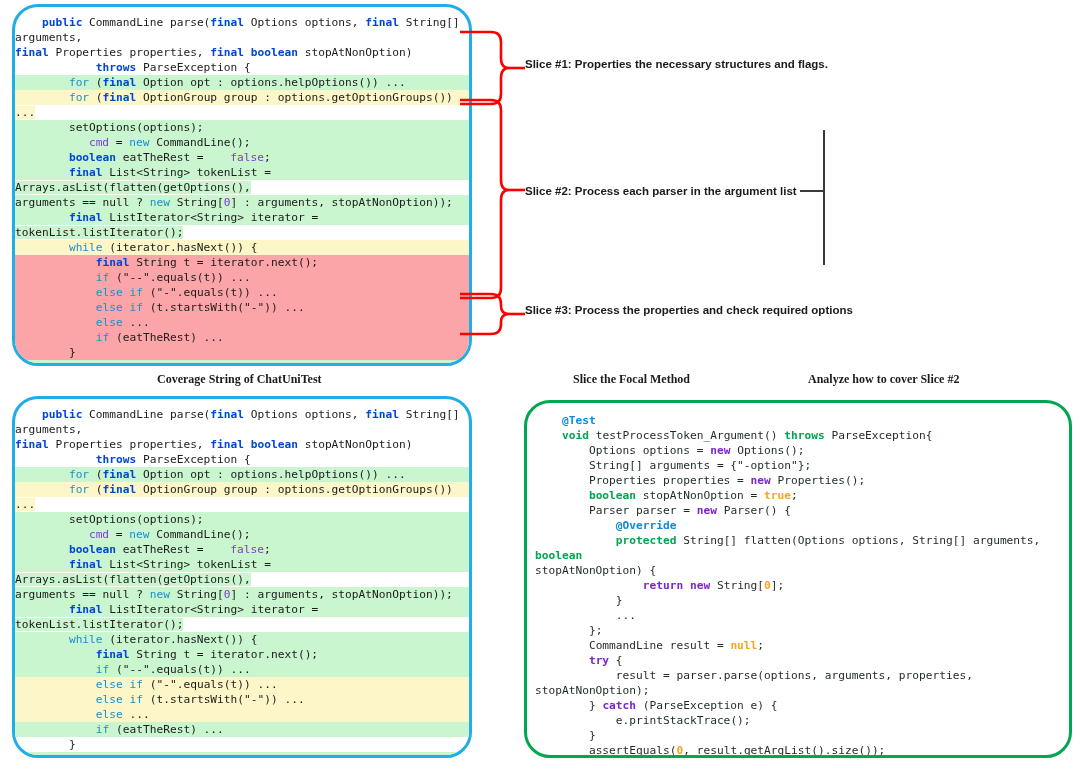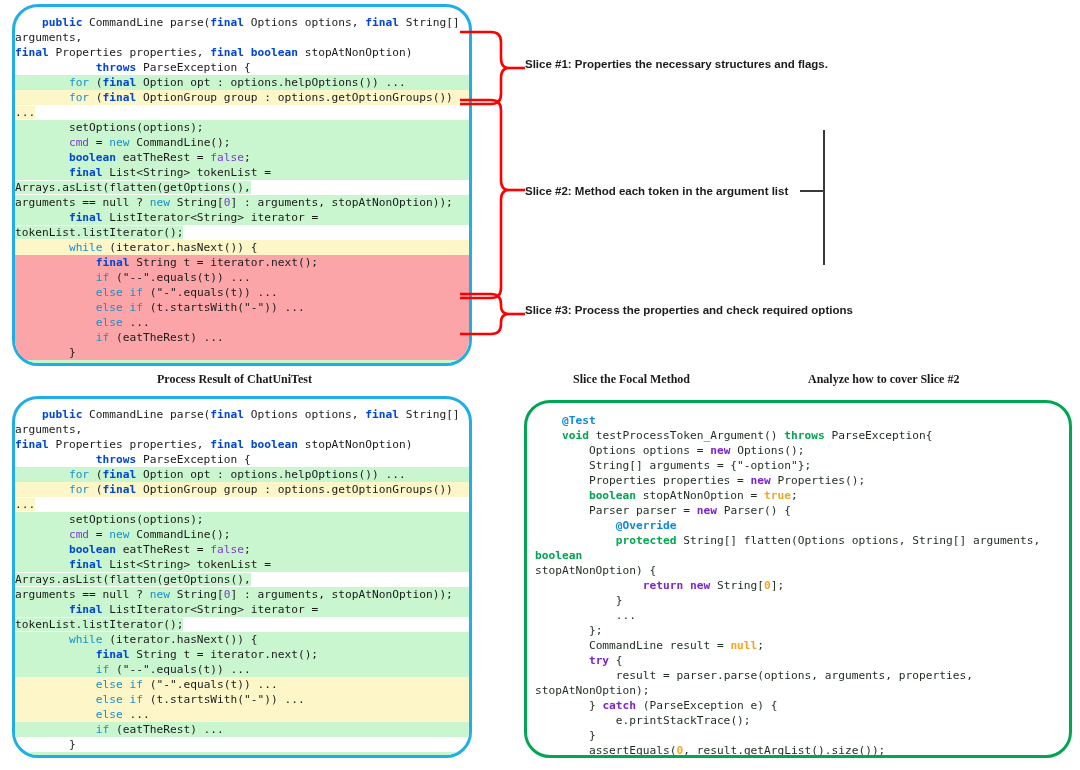--- a/index.html
+++ b/index.html
@@ -22,21 +22,21 @@
     font-family:"DejaVu Sans Mono","Liberation Mono",monospace;
     font-size:11.2px;line-height:15px;white-space:pre-wrap;
     color:#1b1b1b;letter-spacing:0px;
   }
   .ln{display:block;white-space:pre-wrap;}
   .seg{white-space:pre-wrap;}
 
   
   .kw  {color:#0047d6;font-weight:bold;}
   .num {color:#7d3fcf;}
-  .var {color:#7d3fcf;}
+  .var {color:#7d3fcf;margin-left:20px;}
   .cy  {color:#1b8fc9;}
   .gkw {color:#00a651;font-weight:bold;}
   .gkw2{color:#0b8ae0;font-weight:bold;}
   .pur {color:#7b25cf;font-weight:bold;}
   .org {color:#f5a623;font-weight:bold;}
   .gtxt{color:#1d2b20;}
 
   
   .hl-g{background:#c9f5cf;}
   .hl-y{background:#fdf6c8;}
@@ -74,27 +74,27 @@
   <line x1="54" y1="58" x2="70" y2="58" stroke="#ff0000" stroke-width="2.6"></line>
 
   <path d="M5,90 L36,90 Q46,90 46,100 L46,170 Q46,180 54,180 Q46,180 46,190 L46,278 Q46,288 36,288 L5,288" stroke="#ff0000" stroke-width="2.6" fill="none"></path>
   <line x1="54" y1="180" x2="70" y2="180" stroke="#ff0000" stroke-width="2.6"></line>
 
   <path d="M5,284 L36,284 Q46,284 46,294 L46,296 Q46,304 54,304 Q46,304 46,312 L46,314 Q46,324 36,324 L5,324" stroke="#ff0000" stroke-width="2.6" fill="none"></path>
   <line x1="54" y1="304" x2="70" y2="304" stroke="#ff0000" stroke-width="2.6"></line>
 </svg>
 
 <div class="slice-label" style="left:525px;top:58px;">Slice #1: Properties the necessary structures and flags.</div>
-<div class="slice-label" style="left:525px;top:185px;">Slice #2: Method each token in the argument list</div>
+<div class="slice-label" style="left:525px;top:185px;">Slice #2: Process each parser in the argument list</div>
 <div class="slice-label" style="left:525px;top:304px;">Slice #3: Process the properties and check required options</div>
 
 <div class="hline" style="left:800px;top:190px;width:24px;"></div>
 <div class="vline" style="left:823px;top:130px;height:135px;"></div>
 
-<div class="caption" style="left:157px;top:372px;">Process Result of ChatUniTest</div>
+<div class="caption" style="left:157px;top:372px;">Coverage String of ChatUniTest</div>
 <div class="caption" style="left:573px;top:372px;">Slice the Focal Method</div>
 <div class="caption" style="left:808px;top:372px;font-family:Liberation Serif, serif;">Analyze how to cover Slice #2</div>
 
 <div class="codebox blue" style="left:12px;top:396px;width:460px;height:362px;">
   <div id="bot-code" class="code" style="position:absolute;left:0;top:8px;width:460px;"><div class="ln" style="position:relative;min-height:15px;"><span class="seg " style="position:relative;z-index:1;">    <span class="kw">public</span> CommandLine parse(<span class="kw">final</span> Options options, <span class="kw">final</span> String[] arguments,</span></div><div class="ln" style="position:relative;min-height:15px;"><span class="seg " style="position:relative;z-index:1;"><span class="kw">final</span> Properties properties, <span class="kw">final</span> <span class="kw">boolean</span> stopAtNonOption)</span></div><div class="ln" style="position:relative;min-height:15px;"><span class="seg " style="position:relative;z-index:1;">            <span class="kw">throws</span> ParseException {</span></div><div class="ln" style="position:relative;min-height:15px;"><span class="hl-g" style="display:inline-block;width:100%;position:absolute;left:0;height:15px;z-index:0;"></span><span class="seg hl-g" style="position:relative;z-index:1;">        <span class="cy">for</span> (<span class="kw">final</span> Option opt : options.helpOptions()) ...</span></div><div class="ln" style="position:relative;min-height:15px;"><span class="hl-y" style="display:inline-block;width:100%;position:absolute;left:0;height:15px;z-index:0;"></span><span class="seg hl-y" style="position:relative;z-index:1;">        <span class="cy">for</span> (<span class="kw">final</span> OptionGroup group : options.getOptionGroups()) ...</span></div><div class="ln" style="position:relative;min-height:15px;"><span class="hl-g" style="display:inline-block;width:100%;position:absolute;left:0;height:15px;z-index:0;"></span><span class="seg hl-g" style="position:relative;z-index:1;">        setOptions(options);</span></div><div class="ln" style="position:relative;min-height:15px;"><span class="hl-g" style="display:inline-block;width:100%;position:absolute;left:0;height:15px;z-index:0;"></span><span class="seg hl-g" style="position:relative;z-index:1;">        <span class="var">cmd</span> = <span class="cy">new</span> CommandLine();</span></div><div class="ln" style="position:relative;min-height:15px;"><span class="hl-g" style="display:inline-block;width:100%;position:absolute;left:0;height:15px;z-index:0;"></span><span class="seg hl-g" style="position:relative;z-index:1;">        <span class="kw">boolean</span> eatTheRest = <span class="var">false</span>;</span></div><div class="ln" style="position:relative;min-height:15px;"><span class="hl-g" style="display:inline-block;width:100%;position:absolute;left:0;height:15px;z-index:0;"></span><span class="seg hl-g" style="position:relative;z-index:1;">        <span class="kw">final</span> List&lt;String&gt; tokenList = Arrays.asList(flatten(getOptions(),</span></div><div class="ln" style="position:relative;min-height:15px;"><span class="hl-g" style="display:inline-block;width:100%;position:absolute;left:0;height:15px;z-index:0;"></span><span class="seg hl-g" style="position:relative;z-index:1;">arguments == null ? <span class="cy">new</span> String[<span class="num">0</span>] : arguments, stopAtNonOption));</span></div><div class="ln" style="position:relative;min-height:15px;"><span class="hl-g" style="display:inline-block;width:100%;position:absolute;left:0;height:15px;z-index:0;"></span><span class="seg hl-g" style="position:relative;z-index:1;">        <span class="kw">final</span> ListIterator&lt;String&gt; iterator = tokenList.listIterator();</span></div><div class="ln" style="position:relative;min-height:15px;"><span class="hl-g" style="display:inline-block;width:100%;position:absolute;left:0;height:15px;z-index:0;"></span><span class="seg hl-g" style="position:relative;z-index:1;">        <span class="cy">while</span> (iterator.hasNext()) {</span></div><div class="ln" style="position:relative;min-height:15px;"><span class="hl-g" style="display:inline-block;width:100%;position:absolute;left:0;height:15px;z-index:0;"></span><span class="seg hl-g" style="position:relative;z-index:1;">            <span class="kw">final</span> String t = iterator.next();</span></div><div class="ln" style="position:relative;min-height:15px;"><span class="hl-g" style="display:inline-block;width:100%;position:absolute;left:0;height:15px;z-index:0;"></span><span class="seg hl-g" style="position:relative;z-index:1;">            <span class="cy">if</span> ("--".equals(t)) ...</span></div><div class="ln" style="position:relative;min-height:15px;"><span class="hl-y" style="display:inline-block;width:100%;position:absolute;left:0;height:15px;z-index:0;"></span><span class="seg hl-y" style="position:relative;z-index:1;">            <span class="cy">else</span> <span class="cy">if</span> ("-".equals(t)) ...</span></div><div class="ln" style="position:relative;min-height:15px;"><span class="hl-y" style="display:inline-block;width:100%;position:absolute;left:0;height:15px;z-index:0;"></span><span class="seg hl-y" style="position:relative;z-index:1;">            <span class="cy">else</span> <span class="cy">if</span> (t.startsWith("-")) ...</span></div><div class="ln" style="position:relative;min-height:15px;"><span class="hl-y" style="display:inline-block;width:100%;position:absolute;left:0;height:15px;z-index:0;"></span><span class="seg hl-y" style="position:relative;z-index:1;">            <span class="cy">else</span> ...</span></div><div class="ln" style="position:relative;min-height:15px;"><span class="hl-g" style="display:inline-block;width:100%;position:absolute;left:0;height:15px;z-index:0;"></span><span class="seg hl-g" style="position:relative;z-index:1;">            <span class="cy">if</span> (eatTheRest) ...</span></div><div class="ln" style="position:relative;min-height:15px;"><span class="seg " style="position:relative;z-index:1;">        }</span></div><div class="ln" style="position:relative;min-height:15px;"><span class="hl-g" style="display:inline-block;width:100%;position:absolute;left:0;height:15px;z-index:0;"></span><span class="seg hl-g" style="position:relative;z-index:1;">        processProperties(properties);</span></div></div>
 </div>
 
 <div class="codebox green" style="left:524px;top:400px;width:548px;height:358px;">
   <div id="test-code" class="code" style="position:absolute;left:8px;top:10px;width:540px;"><div class="ln" style="min-height:15px;"><span class="gtxt">    </span><span class="gkw2">@Test</span></div><div class="ln" style="min-height:15px;"><span class="gtxt">    </span><span class="gkw">void</span><span class="gtxt"> </span><span class="gtxt">testProcessToken_Argument</span><span class="gtxt">() </span><span class="gkw">throws</span><span class="gtxt"> </span><span class="gtxt">ParseException</span><span class="gtxt">{</span></div><div class="ln" style="min-height:15px;"><span class="gtxt">        </span><span class="gtxt">Options</span><span class="gtxt"> </span><span class="gtxt">options</span><span class="gtxt"> = </span><span class="pur">new</span><span class="gtxt"> </span><span class="gtxt">Options</span><span class="gtxt">();</span></div><div class="ln" style="min-height:15px;"><span class="gtxt">        </span><span class="gtxt">String</span><span class="gtxt">[] </span><span class="gtxt">arguments</span><span class="gtxt"> = {"-</span><span class="gtxt">option</span><span class="gtxt">"};</span></div><div class="ln" style="min-height:15px;"><span class="gtxt">        </span><span class="gtxt">Properties</span><span class="gtxt"> </span><span class="gtxt">properties</span><span class="gtxt"> = </span><span class="pur">new</span><span class="gtxt"> </span><span class="gtxt">Properties</span><span class="gtxt">();</span></div><div class="ln" style="min-height:15px;"><span class="gtxt">        </span><span class="gkw">boolean</span><span class="gtxt"> </span><span class="gtxt">stopAtNonOption</span><span class="gtxt"> = </span><span class="org">true</span><span class="gtxt">;</span></div><div class="ln" style="min-height:15px;"><span class="gtxt">        </span><span class="gtxt">Parser</span><span class="gtxt"> </span><span class="gtxt">parser</span><span class="gtxt"> = </span><span class="pur">new</span><span class="gtxt"> </span><span class="gtxt">Parser</span><span class="gtxt">() {</span></div><div class="ln" style="min-height:15px;"><span class="gtxt">            </span><span class="gkw2">@Override</span></div><div class="ln" style="min-height:15px;"><span class="gtxt">            </span><span class="gkw">protected</span><span class="gtxt"> </span><span class="gtxt">String</span><span class="gtxt">[] </span><span class="gtxt">flatten</span><span class="gtxt">(</span><span class="gtxt">Options</span><span class="gtxt"> </span><span class="gtxt">options</span><span class="gtxt">, </span><span class="gtxt">String</span><span class="gtxt">[] </span><span class="gtxt">arguments</span><span class="gtxt">, </span><span class="gkw">boolean</span></div><div class="ln" style="min-height:15px;"><span class="gtxt">stopAtNonOption</span><span class="gtxt">) {</span></div><div class="ln" style="min-height:15px;"><span class="gtxt">                </span><span class="pur">return</span><span class="gtxt"> </span><span class="pur">new</span><span class="gtxt"> </span><span class="gtxt">String</span><span class="gtxt">[</span><span class="org">0</span><span class="gtxt">];</span></div><div class="ln" style="min-height:15px;"><span class="gtxt">            }</span></div><div class="ln" style="min-height:15px;"><span class="gtxt">            ...</span></div><div class="ln" style="min-height:15px;"><span class="gtxt">        };</span></div><div class="ln" style="min-height:15px;"><span class="gtxt">        </span><span class="gtxt">CommandLine</span><span class="gtxt"> </span><span class="gtxt">result</span><span class="gtxt"> = </span><span class="org">null</span><span class="gtxt">;</span></div><div class="ln" style="min-height:15px;"><span class="gtxt">        </span><span class="pur">try</span><span class="gtxt"> {</span></div><div class="ln" style="min-height:15px;"><span class="gtxt">            </span><span class="gtxt">result</span><span class="gtxt"> = </span><span class="gtxt">parser</span><span class="gtxt">.</span><span class="gtxt">parse</span><span class="gtxt">(</span><span class="gtxt">options</span><span class="gtxt">, </span><span class="gtxt">arguments</span><span class="gtxt">, </span><span class="gtxt">properties</span><span class="gtxt">, </span><span class="gtxt">stopAtNonOption</span><span class="gtxt">);</span></div><div class="ln" style="min-height:15px;"><span class="gtxt">        } </span><span class="pur">catch</span><span class="gtxt"> (</span><span class="gtxt">ParseException</span><span class="gtxt"> </span><span class="gtxt">e</span><span class="gtxt">) {</span></div><div class="ln" style="min-height:15px;"><span class="gtxt">            </span><span class="gtxt">e</span><span class="gtxt">.</span><span class="gtxt">printStackTrace</span><span class="gtxt">();</span></div><div class="ln" style="min-height:15px;"><span class="gtxt">        }</span></div><div class="ln" style="min-height:15px;"><span class="gtxt">        </span><span class="gtxt">assertEquals</span><span class="gtxt">(</span><span class="org">0</span><span class="gtxt">, </span><span class="gtxt">result</span><span class="gtxt">.</span><span class="gtxt">getArgList</span><span class="gtxt">().</span><span class="gtxt">size</span><span class="gtxt">());</span></div></div>
 </div>

